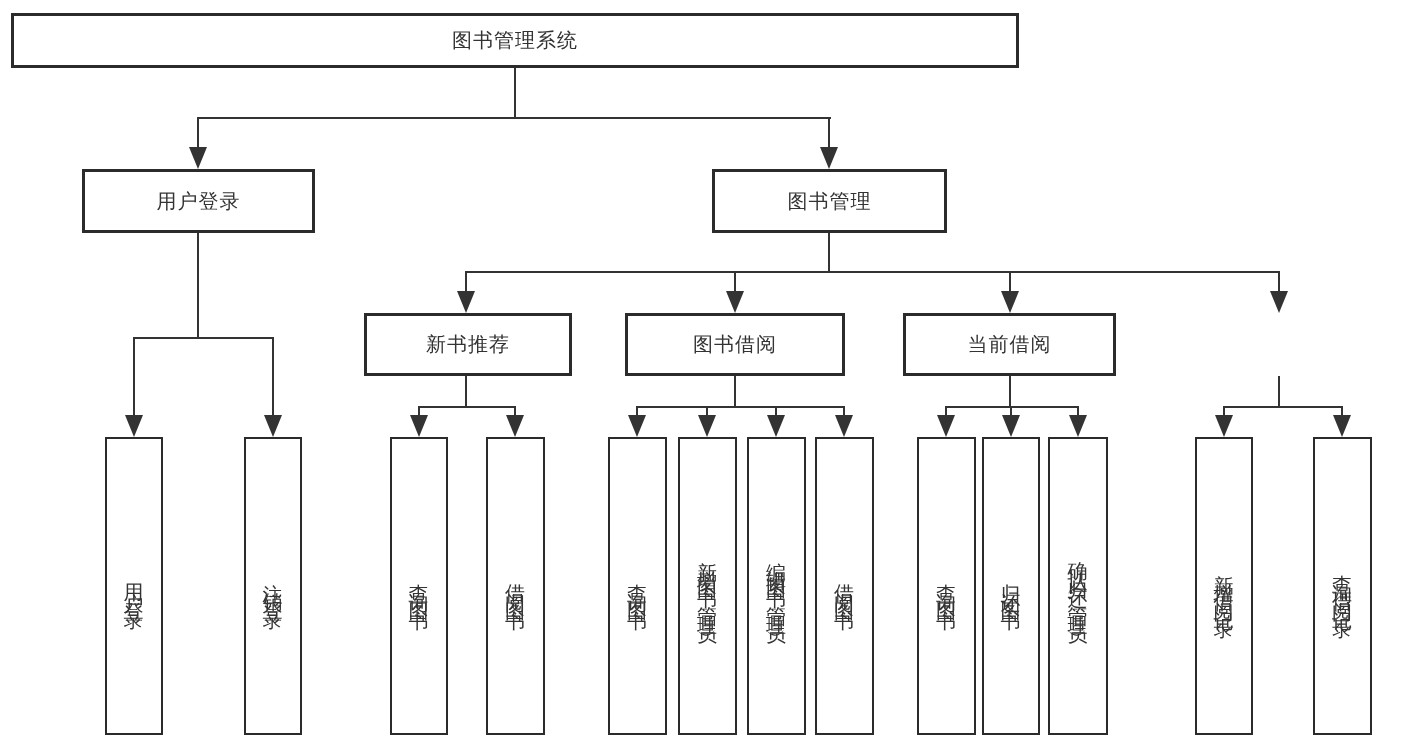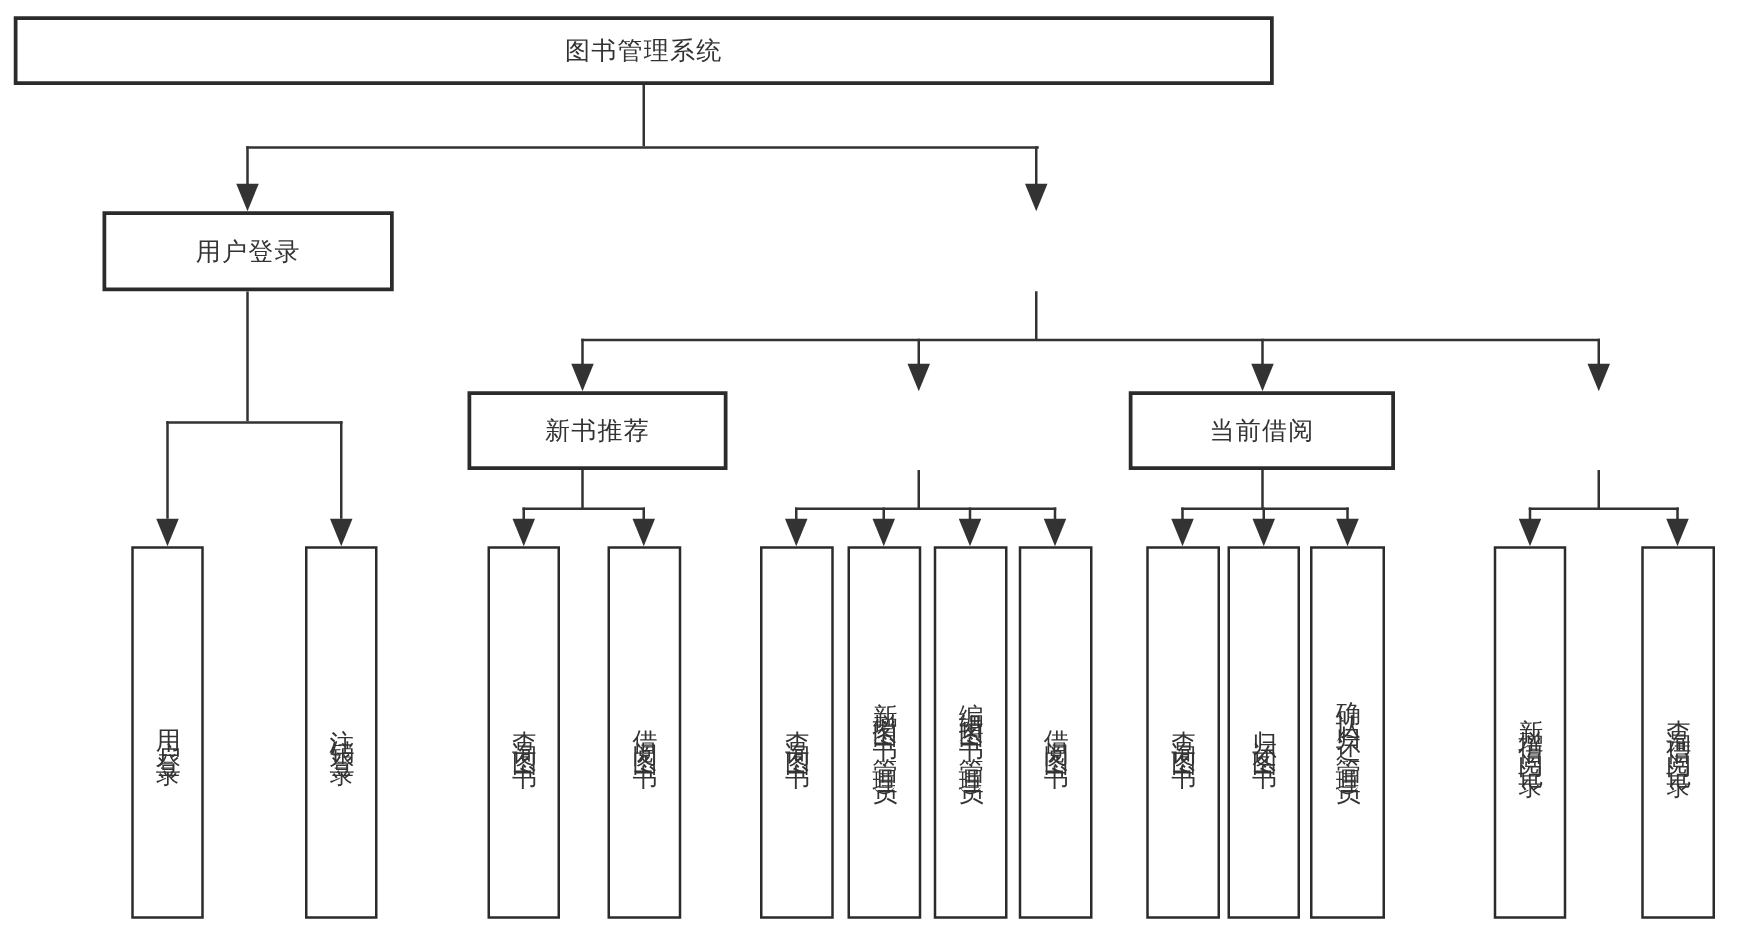--- a/index.html
+++ b/index.html
@@ -75,41 +75,47 @@
   <div class="vline" style="left:514px;top:68px;height:49px"></div>
   <div class="hline" style="left:197px;top:117px;width:634px"></div>
   <div class="vline" style="left:197px;top:117px;height:32px"></div>
   <div class="arrow" style="left:189px;top:147px"></div>
   <div class="vline" style="left:828px;top:117px;height:32px"></div>
   <div class="arrow" style="left:820px;top:147px"></div>
 
   <div class="box" style="left:82px;top:169px;width:233px;height:64px">
     <span class="lbl">用户登录</span>
   </div>
+  <div class="box" style="left:712px;top:169px;width:235px;height:64px">
+    <span class="lbl">图书管理</span>
+  </div>
 
   <div class="vline" style="left:197px;top:233px;height:104px"></div>
   <div class="hline" style="left:133px;top:337px;width:141px"></div>
   <div class="vline" style="left:133px;top:337px;height:78px"></div>
   <div class="arrow" style="left:125px;top:415px"></div>
   <div class="vline" style="left:272px;top:337px;height:78px"></div>
   <div class="arrow" style="left:264px;top:415px"></div>
 
   <div class="vline" style="left:828px;top:233px;height:39px"></div>
   <div class="hline" style="left:465px;top:271px;width:815px"></div>
   <div class="vline" style="left:465px;top:271px;height:22px"></div>
   <div class="arrow" style="left:457px;top:291px"></div>
   <div class="vline" style="left:734px;top:271px;height:22px"></div>
   <div class="arrow" style="left:726px;top:291px"></div>
   <div class="vline" style="left:1009px;top:271px;height:22px"></div>
   <div class="arrow" style="left:1001px;top:291px"></div>
   <div class="vline" style="left:1278px;top:271px;height:22px"></div>
   <div class="arrow" style="left:1270px;top:291px"></div>
 
-  <div class="box" style="left:374px;top:313px;width:208px;height:63px">
+  <div class="box" style="left:364px;top:313px;width:208px;height:63px">
     <span class="lbl">新书推荐</span>
+  </div>
+  <div class="box" style="left:625px;top:313px;width:220px;height:63px">
+    <span class="lbl">图书借阅</span>
   </div>
   <div class="box" style="left:903px;top:313px;width:213px;height:63px">
     <span class="lbl">当前借阅</span>
   </div>
 
   <div class="vline" style="left:465px;top:376px;height:31px"></div>
   <div class="hline" style="left:418px;top:406px;width:98px"></div>
   <div class="vline" style="left:418px;top:406px;height:11px"></div>
   <div class="arrow" style="left:410px;top:415px"></div>
   <div class="vline" style="left:514px;top:406px;height:11px"></div>

